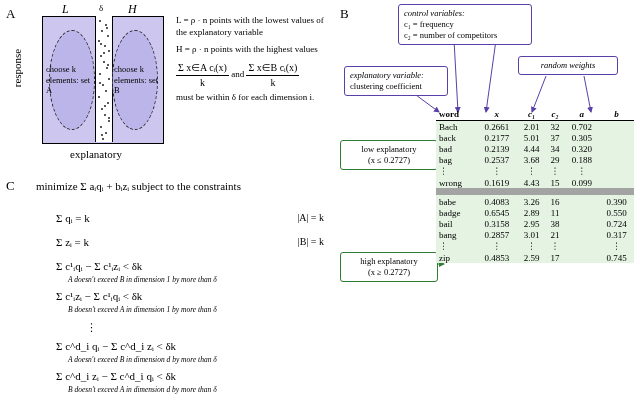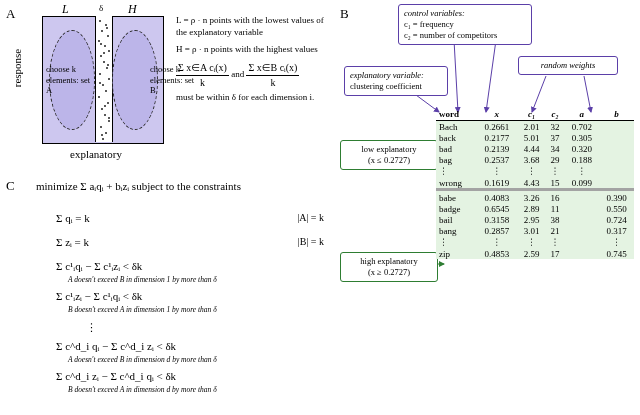--- a/index.html
+++ b/index.html
@@ -41,21 +41,21 @@
   .brace{position:absolute;left:93px;top:11px;font-size:9px;}
   #respLabel{
     position:absolute;left:-18px;top:62px;width:70px;text-align:center;
     transform:rotate(-90deg);font-size:11px;
   }
   #explLabel{position:absolute;left:70px;top:148px;font-size:11px;}
   .inbox-txt{
     position:absolute;font-size:8.5px;line-height:1.25;text-align:left;color:#000;
   }
   #chooseA{left:46px;top:64px;width:46px;}
-  #chooseB{left:114px;top:64px;width:46px;padding-left:36px;}
+  #chooseB{left:114px;top:64px;width:46px;}
   #textA{
     position:absolute;left:176px;top:14px;width:150px;font-size:9px;line-height:1.35;
   }
   .frac{display:inline-block;text-align:center;vertical-align:middle;font-size:10px;}
   .frac .num{display:block;border-bottom:1px solid #000;padding:0 2px;}
   .frac .den{display:block;padding:0 2px;}
   
   #panelC{position:absolute;left:0;top:178px;width:330px;height:237px;}
   #labelC{left:6px;top:0px;}
   #minLine{position:absolute;left:36px;top:2px;font-size:11px;}
@@ -83,21 +83,21 @@
   }
   table.data th{
     font-weight:bold;text-align:center;padding:1px 2px;font-size:9px;
     border-bottom:1px solid #000;
   }
   table.data th.word{text-align:left;padding-left:3px;}
   table.data td{padding:0.6px 2px;text-align:center;font-size:9px;}
   table.data td.word{text-align:left;padding-left:3px;}
   tr.lowrow td{background:#e4f3e2;}
   tr.highrow td{background:#e4f3e2;}
-  tr.sep td{border-top:3px solid #a3a3a3;padding-top:1.5px;}
+  tr.sep td{border-top:7px solid #a3a3a3;padding-top:1.5px;}
   .ital{font-style:italic;}
   svg.arrows{position:absolute;left:0;top:0;width:304px;height:415px;pointer-events:none;}
 </style>
 </head>
 <body>
 
 <div id="panelA">
   <div class="panel-label" id="labelA">A</div>
 
   <div class="figA-box"></div>

